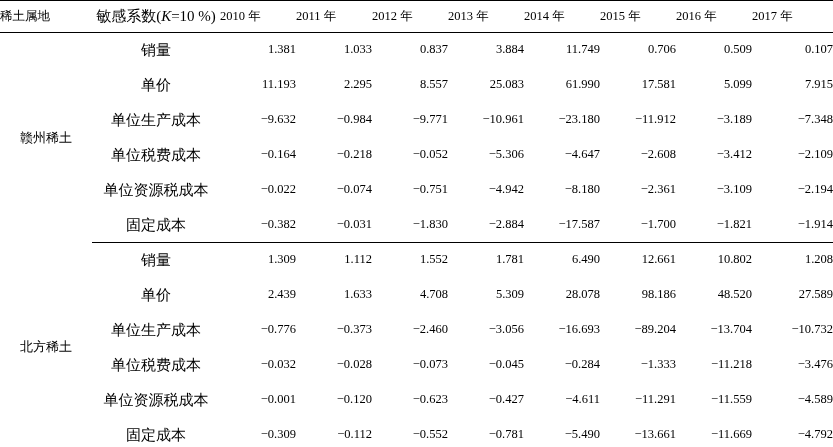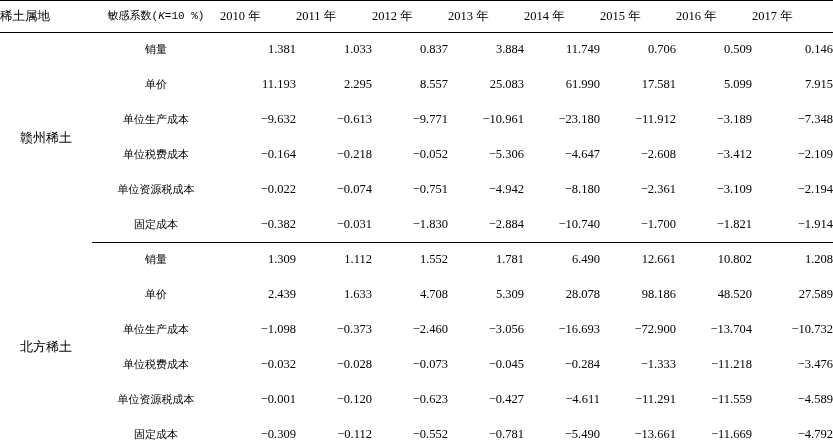--- a/index.html
+++ b/index.html
@@ -45,22 +45,21 @@
   tr.table-end td { border-bottom: 1.4px solid #000; }
 
   .col-group {
     width: 92px;
     text-align: center;
     font-size: 12.5px;
   }
   .col-item {
     width: 128px;
     text-align: center;
-    font-size: 11px;
-    font-family: Liberation Mono, monospace;
+    font-size: 15px;
   }
   .col-year {
     width: 76px;
     text-align: right;
     padding-right: 16px;
     font-size: 12.5px;
   }
   thead .col-year {
     text-align: left;
     padding-right: 0;
@@ -121,37 +120,37 @@
       <tr>
         <td class="group-label" rowspan="6">赣州稀土</td>
         <td class="col-item">销量</td>
         <td class="col-year num">1.381</td>
         <td class="col-year num">1.033</td>
         <td class="col-year num">0.837</td>
         <td class="col-year num">3.884</td>
         <td class="col-year num">11.749</td>
         <td class="col-year num">0.706</td>
         <td class="col-year num">0.509</td>
-        <td class="col-year num">0.146</td>
+        <td class="col-year num">0.107</td>
       </tr>
       <tr>
         <td class="col-item">单价</td>
         <td class="col-year num">11.193</td>
         <td class="col-year num">2.295</td>
         <td class="col-year num">8.557</td>
         <td class="col-year num">25.083</td>
         <td class="col-year num">61.990</td>
         <td class="col-year num">17.581</td>
         <td class="col-year num">5.099</td>
         <td class="col-year num">7.915</td>
       </tr>
       <tr>
         <td class="col-item">单位生产成本</td>
         <td class="col-year num">−9.632</td>
-        <td class="col-year num">−0.613</td>
+        <td class="col-year num">−0.984</td>
         <td class="col-year num">−9.771</td>
         <td class="col-year num">−10.961</td>
         <td class="col-year num">−23.180</td>
         <td class="col-year num">−11.912</td>
         <td class="col-year num">−3.189</td>
         <td class="col-year num">−7.348</td>
       </tr>
       <tr>
         <td class="col-item">单位税费成本</td>
         <td class="col-year num">−0.164</td>
@@ -173,21 +172,21 @@
         <td class="col-year num">−2.361</td>
         <td class="col-year num">−3.109</td>
         <td class="col-year num">−2.194</td>
       </tr>
       <tr class="group-end">
         <td class="col-item">固定成本</td>
         <td class="col-year num">−0.382</td>
         <td class="col-year num">−0.031</td>
         <td class="col-year num">−1.830</td>
         <td class="col-year num">−2.884</td>
-        <td class="col-year num">−10.740</td>
+        <td class="col-year num">−17.587</td>
         <td class="col-year num">−1.700</td>
         <td class="col-year num">−1.821</td>
         <td class="col-year num">−1.914</td>
       </tr>
 
       <tr>
         <td class="group-label" rowspan="6">北方稀土</td>
         <td class="col-item">销量</td>
         <td class="col-year num">1.309</td>
         <td class="col-year num">1.112</td>
@@ -204,26 +203,26 @@
         <td class="col-year num">1.633</td>
         <td class="col-year num">4.708</td>
         <td class="col-year num">5.309</td>
         <td class="col-year num">28.078</td>
         <td class="col-year num">98.186</td>
         <td class="col-year num">48.520</td>
         <td class="col-year num">27.589</td>
       </tr>
       <tr>
         <td class="col-item">单位生产成本</td>
-        <td class="col-year num">−1.098</td>
+        <td class="col-year num">−0.776</td>
         <td class="col-year num">−0.373</td>
         <td class="col-year num">−2.460</td>
         <td class="col-year num">−3.056</td>
         <td class="col-year num">−16.693</td>
-        <td class="col-year num">−72.900</td>
+        <td class="col-year num">−89.204</td>
         <td class="col-year num">−13.704</td>
         <td class="col-year num">−10.732</td>
       </tr>
       <tr>
         <td class="col-item">单位税费成本</td>
         <td class="col-year num">−0.032</td>
         <td class="col-year num">−0.028</td>
         <td class="col-year num">−0.073</td>
         <td class="col-year num">−0.045</td>
         <td class="col-year num">−0.284</td>

